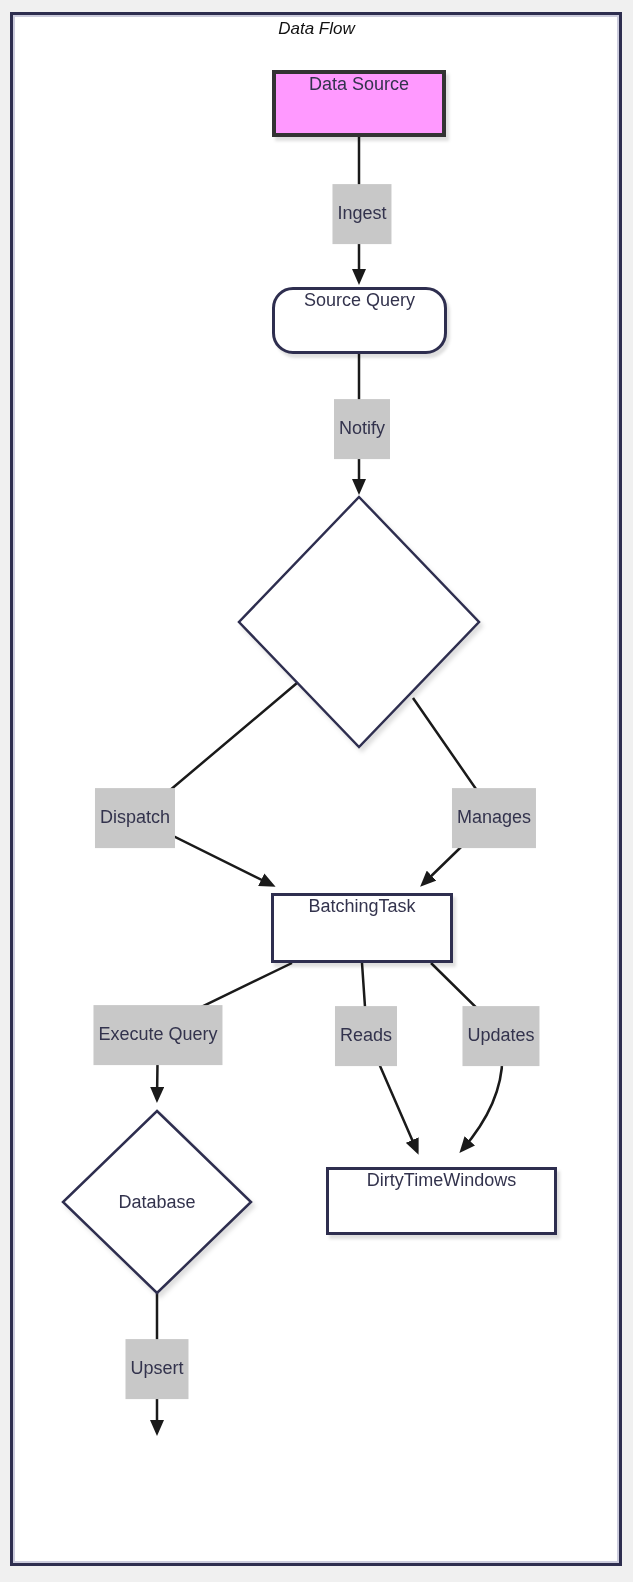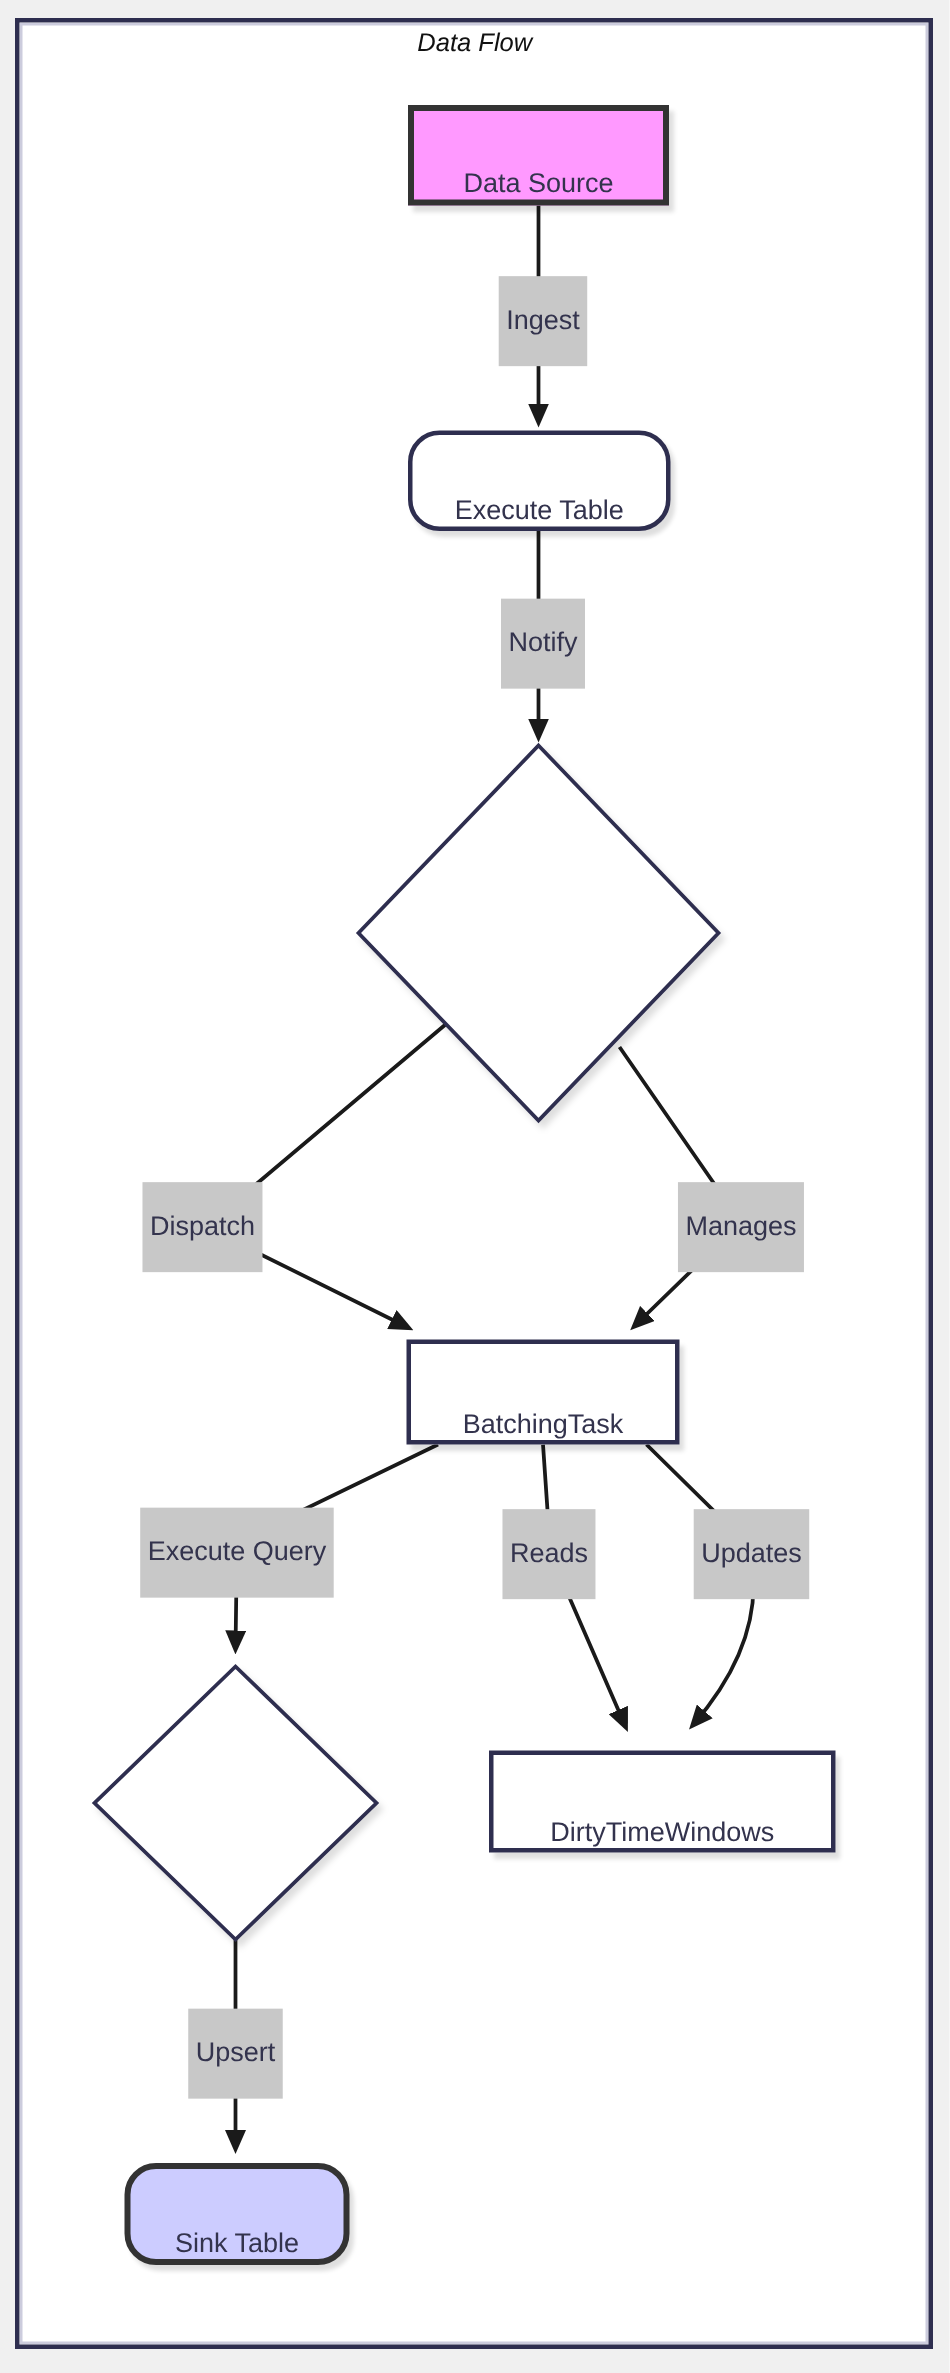--- a/index.html
+++ b/index.html
@@ -28,21 +28,21 @@
     z-index: 3;
     font-style: italic;
   }
   svg.edge-layer {
     position: absolute; left: 0; top: 0;
     width: 633px; height: 1582px;
     z-index: 1;
   }
   .node {
     position: absolute; z-index: 2;
-    display: flex; align-items: flex-end; justify-content: center;
+    display: flex; align-items: flex-start; justify-content: center;
     font-size: 18px; color: #33334d;
     box-sizing: border-box; white-space: nowrap;
     background: #ffffff;
   }
   .node.shadow { box-shadow: 3px 4px 3px rgba(0,0,0,0.13); }
   .node-data-source {
     left: 272px; top: 70px; width: 174px; height: 67px;
     background: #ff99ff; border: 4px solid #333333;
   }
   .node-source-table {
@@ -115,36 +115,34 @@
 
     <polygon points="359,497 479,622 359,747 239,622" fill="#ffffff" stroke="#2e2e4f" stroke-width="2.5" filter="url(#ds)"></polygon>
     <polygon points="157,1111 251,1202 157,1293 63,1202" fill="#ffffff" stroke="#2e2e4f" stroke-width="2.5" filter="url(#ds)"></polygon>
   </svg>
 
   <div class="node node-data-source shadow">
     <span>Data Source</span>
   </div>
 
   <div class="node node-source-table shadow">
-    <span>Execute Table</span>
+    <span>Source Query</span>
   </div>
 
 
   <div class="node node-batching-task shadow">
     <span>BatchingTask</span>
   </div>
 
+  <div class="diamond-label label-database">Database</div>
 
   <div class="node node-dirty-time-windows shadow">
     <span>DirtyTimeWindows</span>
   </div>
 
-  <div class="node node-sink-table shadow">
-    <span>Sink Table</span>
-  </div>
 
   <div class="edge-label el-ingest">Ingest</div>
   <div class="edge-label el-notify">Notify</div>
   <div class="edge-label el-dispatch">Dispatch</div>
   <div class="edge-label el-manages">Manages</div>
   <div class="edge-label el-execute-query">Execute Query</div>
   <div class="edge-label el-reads">Reads</div>
   <div class="edge-label el-updates">Updates</div>
   <div class="edge-label el-upsert">Upsert</div>
 

